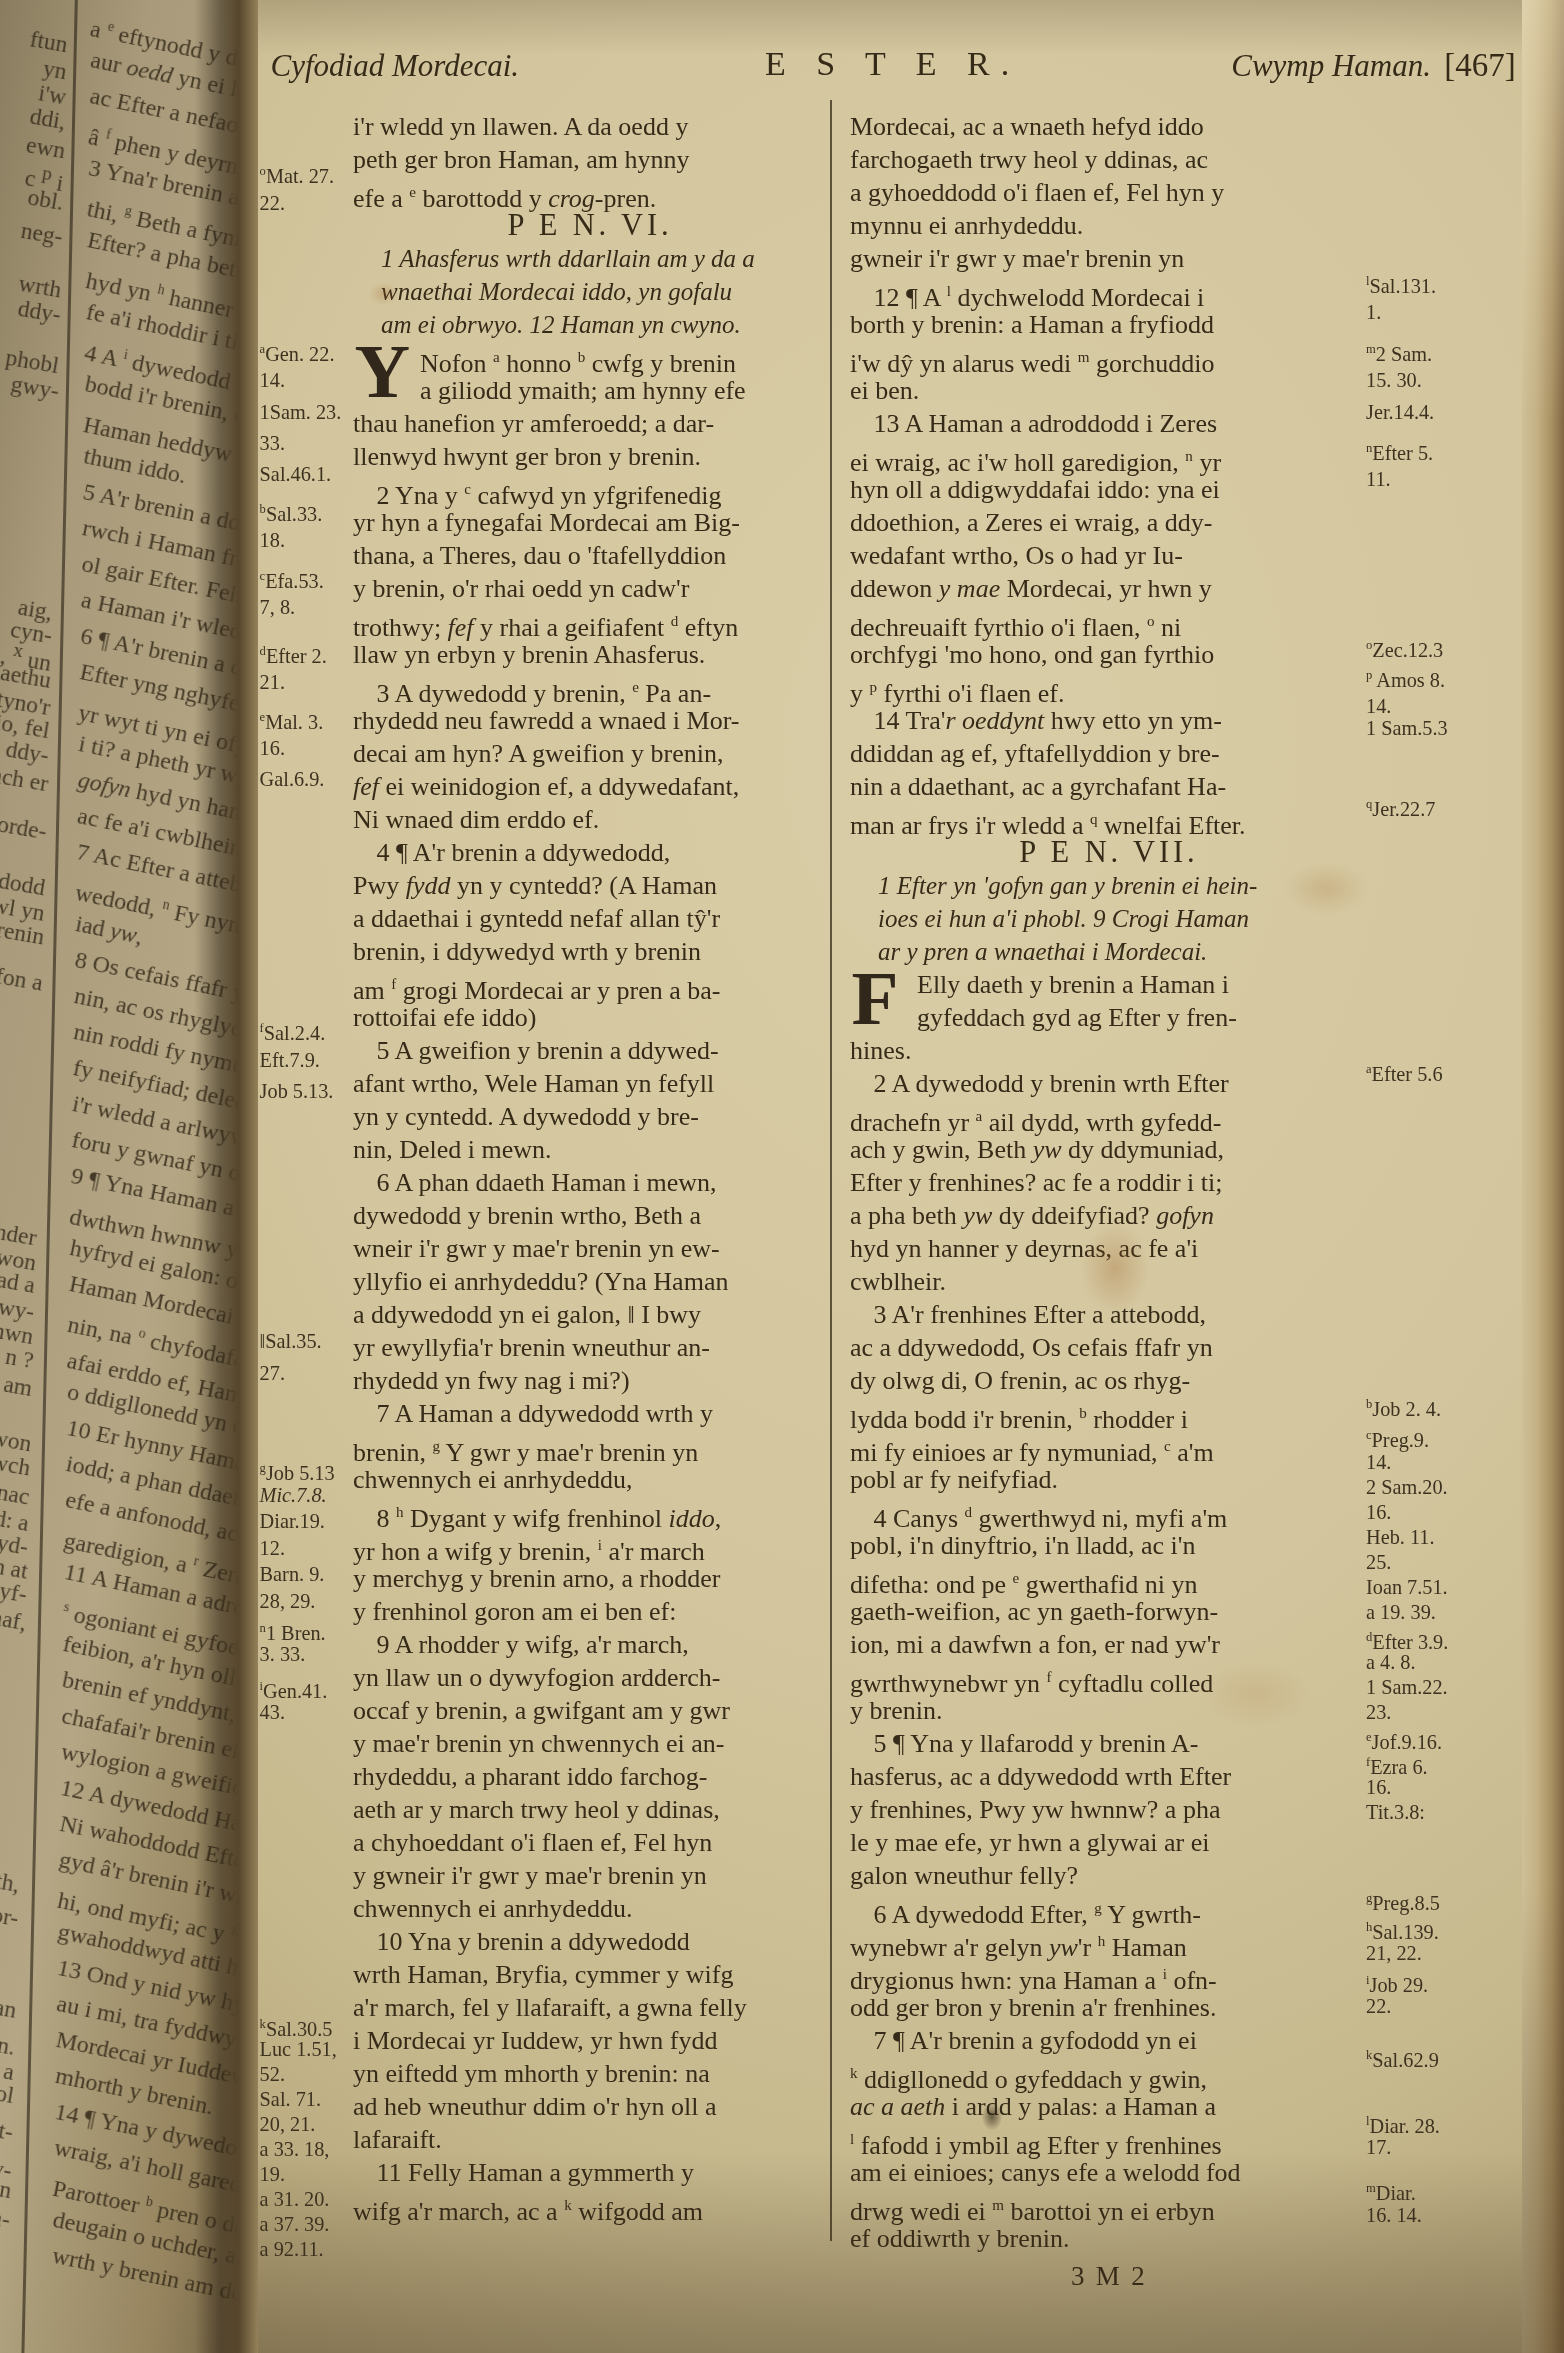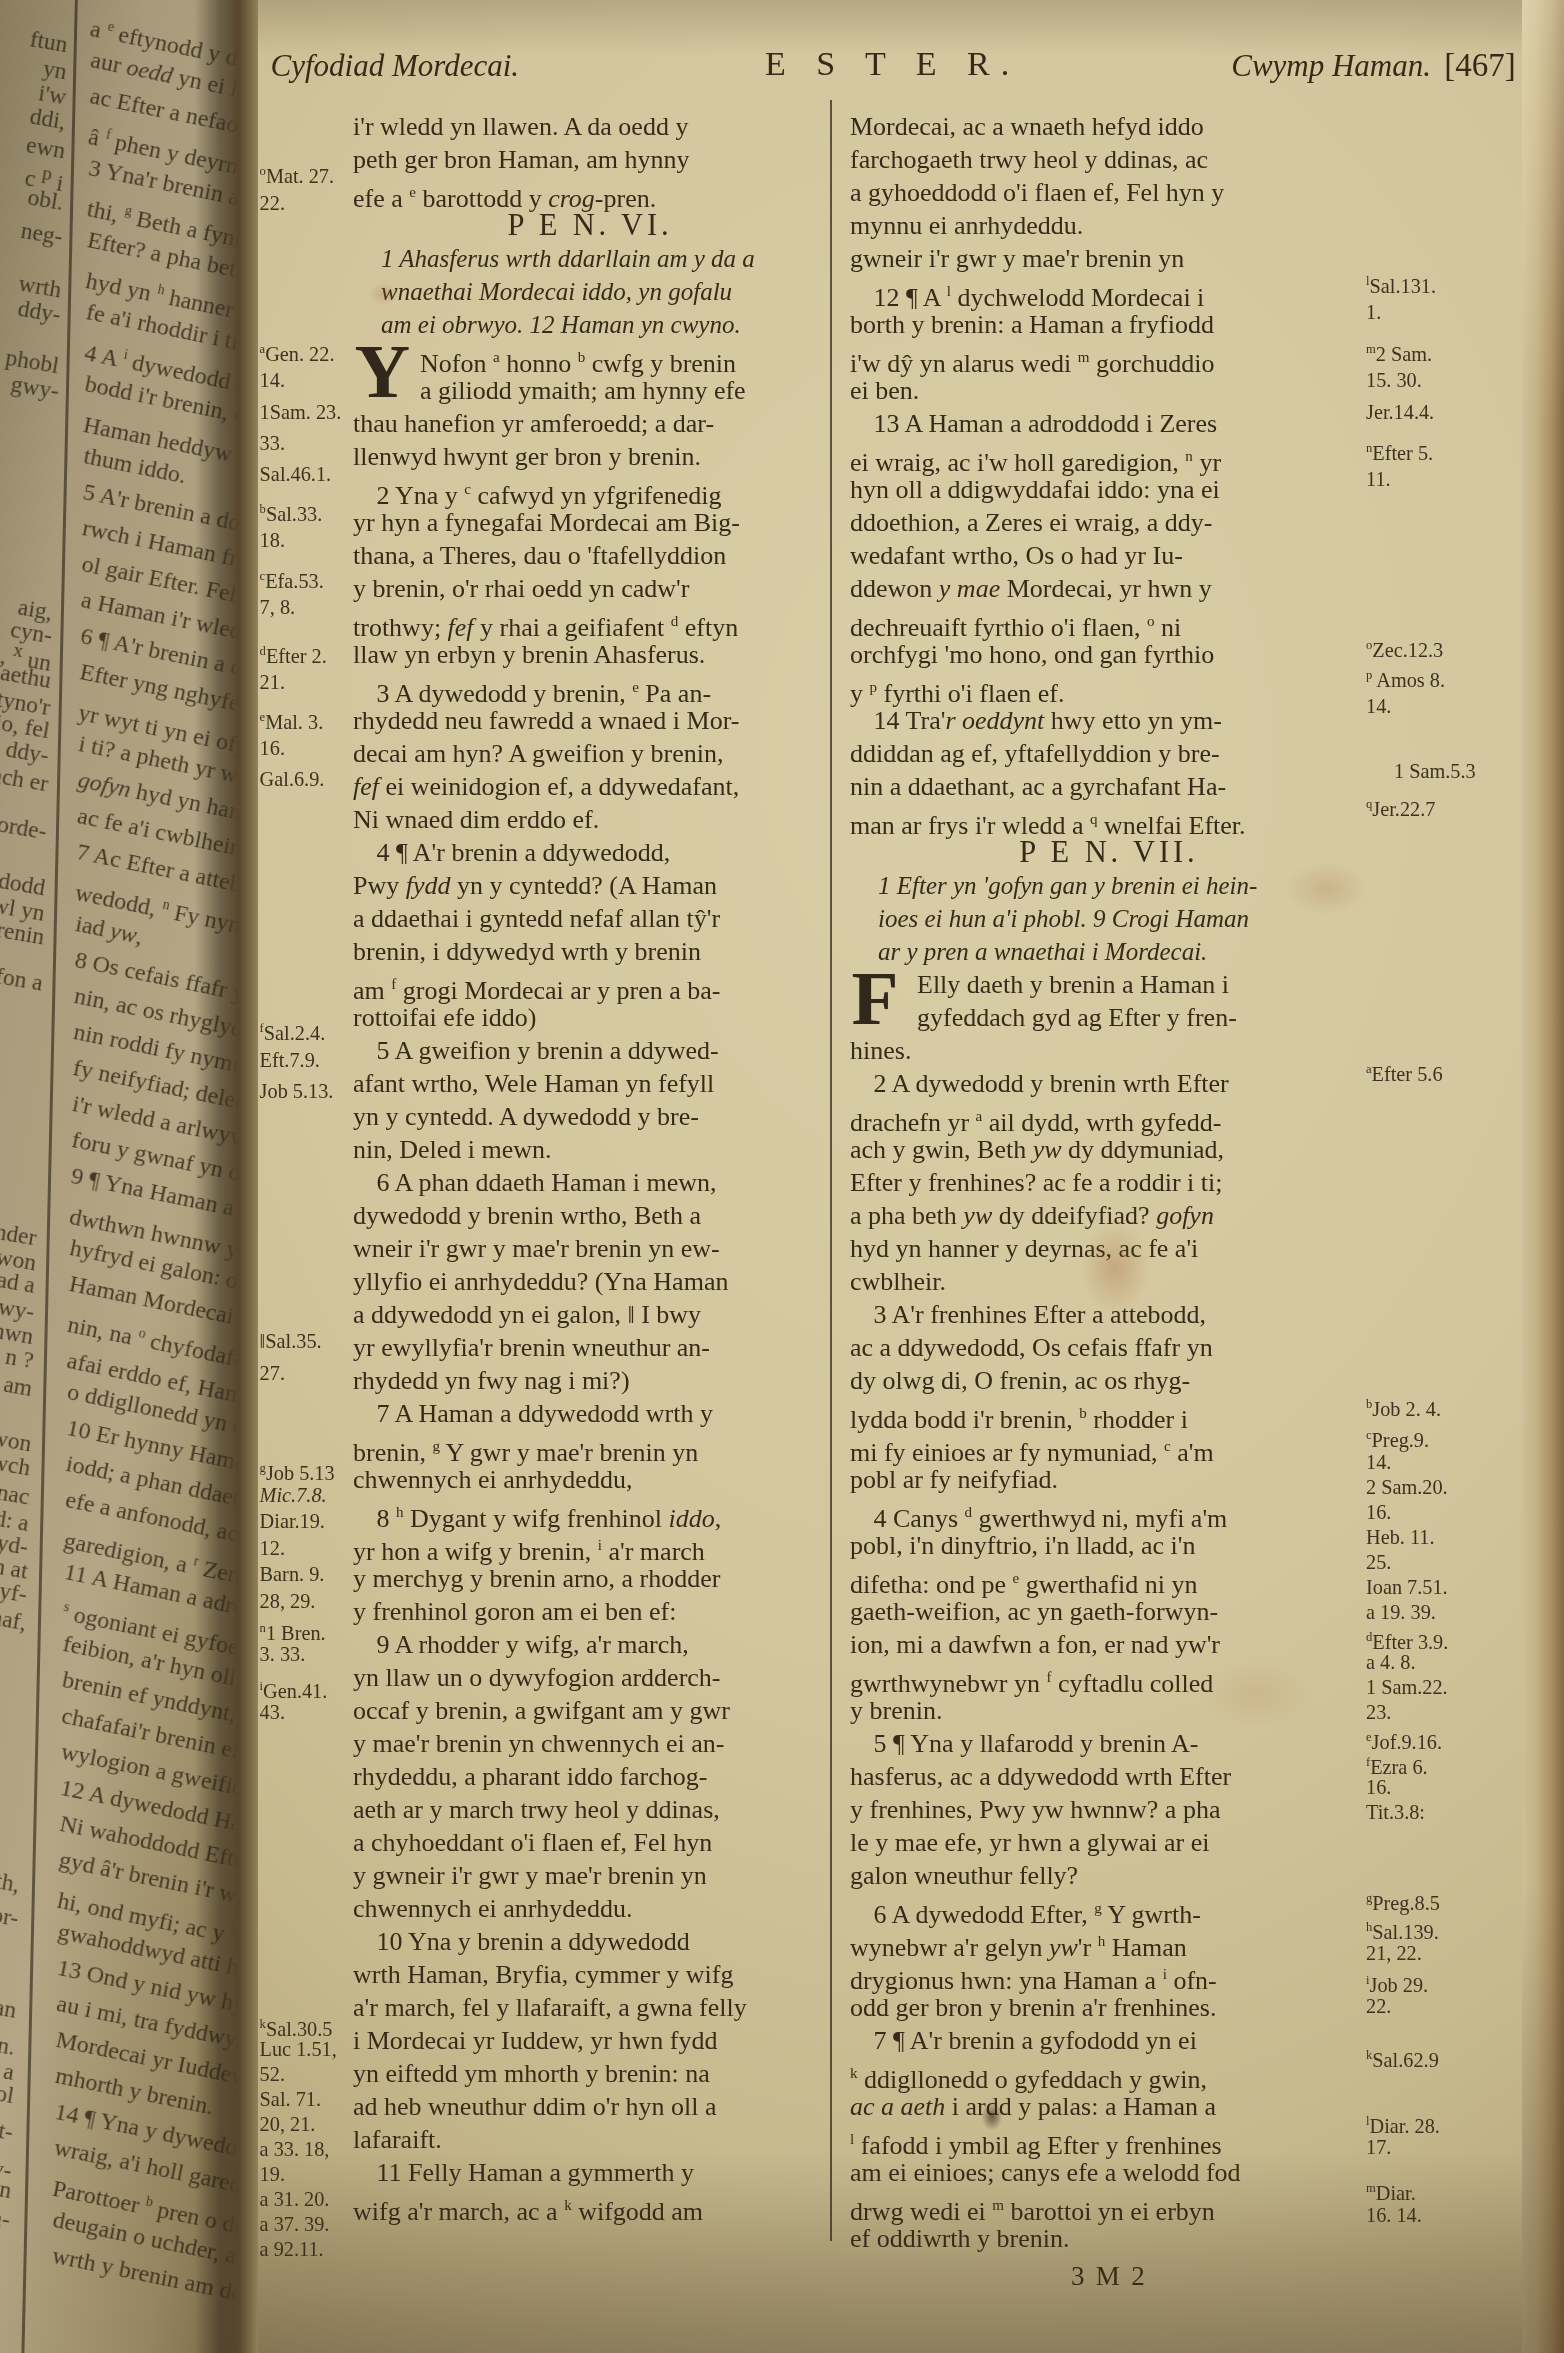--- a/index.html
+++ b/index.html
@@ -398,21 +398,21 @@
       <div class="mn" style="top: 270px;"><span class="tx"><sup>l</sup>Sal.131.</span></div>
         <div class="mn" style="top: 301px;"><span class="tx">1.</span></div>
         <div class="mn" style="top: 338px;"><span class="tx"><sup>m</sup>2 Sam.</span></div>
         <div class="mn" style="top: 369px;"><span class="tx">15. 30.</span></div>
         <div class="mn" style="top: 401px;"><span class="tx">Jer.14.4.</span></div>
         <div class="mn" style="top: 437px;"><span class="tx"><sup>n</sup>Efter 5.</span></div>
         <div class="mn" style="top: 468px;"><span class="tx">11.</span></div>
         <div class="mn" style="top: 634px;"><span class="tx"><sup>o</sup>Zec.12.3</span></div>
         <div class="mn" style="top: 664px;"><span class="tx"><sup>p</sup> Amos 8.</span></div>
         <div class="mn" style="top: 695px;"><span class="tx">14.</span></div>
-        <div class="mn" style="top: 760px; margin-left: 28px;"><span class="tx">1 Sam.5.3</span></div>
+        <div class="mn" style="top: 717px;"><span class="tx">1 Sam.5.3</span></div>
         <div class="mn" style="top: 793px;"><span class="tx"><sup>q</sup>Jer.22.7</span></div>
         <div class="mn" style="top: 1058px;"><span class="tx"><sup>a</sup>Efter 5.6</span></div>
         <div class="mn" style="top: 1393px;"><span class="tx"><sup>b</sup>Job 2. 4.</span></div>
         <div class="mn" style="top: 1424px;"><span class="tx"><sup>c</sup>Preg.9.</span></div>
         <div class="mn" style="top: 1451px;"><span class="tx">14.</span></div>
         <div class="mn" style="top: 1476px;"><span class="tx">2 Sam.20.</span></div>
         <div class="mn" style="top: 1501px;"><span class="tx">16.</span></div>
         <div class="mn" style="top: 1526px;"><span class="tx">Heb. 11.</span></div>
         <div class="mn" style="top: 1551px;"><span class="tx">25.</span></div>
         <div class="mn" style="top: 1576px;"><span class="tx">Ioan 7.51.</span></div>

